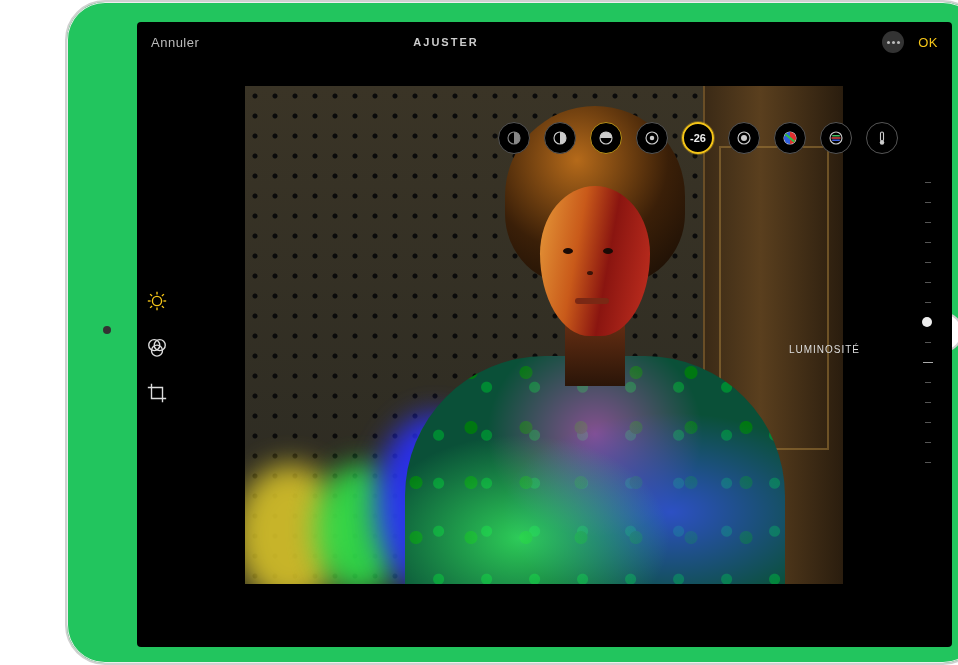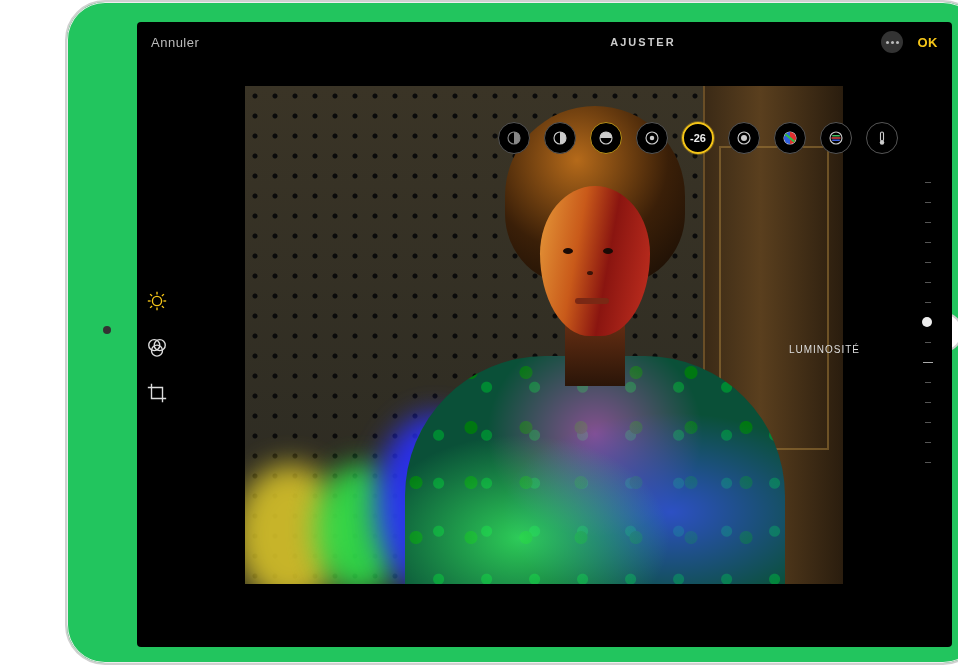--- a/index.html
+++ b/index.html
@@ -48,31 +48,31 @@
     height: 40px;
     display: flex;
     align-items: center;
     justify-content: space-between;
     padding: 0 14px;
     color: #999;
     font-size: 13px;
     letter-spacing: 0.5px;
   }
   .topbar-left { flex: 1; text-align: left; }
-  .topbar-center { flex: 1; text-align: right; color: #ccc; font-size: 11px; letter-spacing: 2px; font-weight: 600; }
+  .topbar-center { flex: 1; text-align: left; color: #ccc; font-size: 11px; letter-spacing: 2px; font-weight: 600; }
   .topbar-right { flex: 1; display: flex; justify-content: flex-end; align-items: center; gap: 14px; }
   .cancel-btn { color: #bbb; cursor: pointer; }
   .more-btn {
     width: 22px; height: 22px; border-radius: 50%;
     background: #333; display: flex; align-items: center; justify-content: center;
     cursor: pointer;
   }
   .more-btn span { display:flex; gap:2px; }
   .more-btn i { width:3px; height:3px; border-radius:50%; background:#bbb; display:block; }
-  .ok-btn { color: #f5c518; font-weight: 700; cursor: pointer; }
+  .ok-btn { color: #f5c518; font-weight: 400; cursor: pointer; }
 
   
   .left-tools {
     position: absolute;
     left: 6px; top: 265px;
     display: flex; flex-direction: column; gap: 18px;
     align-items: center;
   }
   .tool-btn {
     width: 28px; height: 28px;

